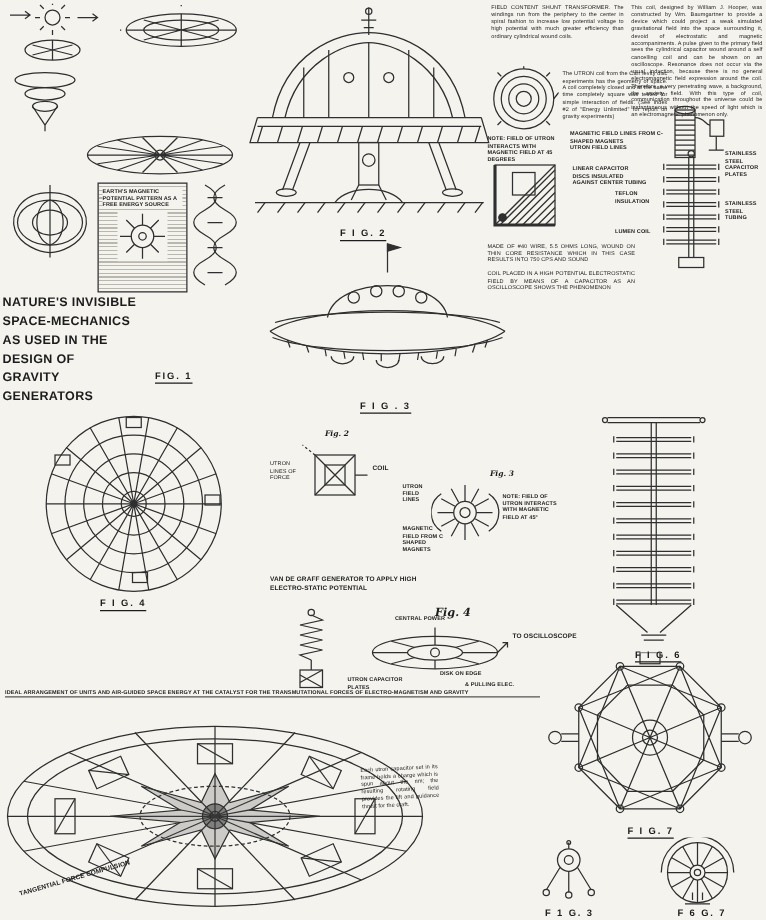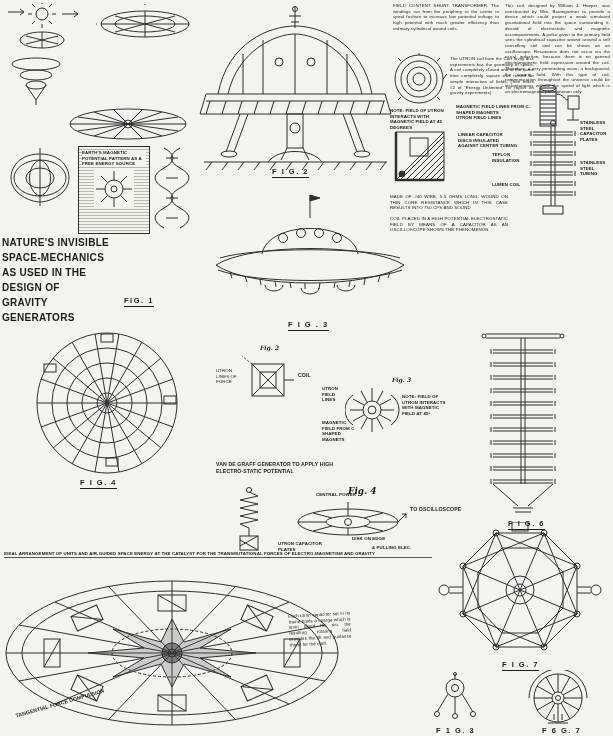--- a/index.html
+++ b/index.html
@@ -118,21 +118,21 @@
       <path d="M89,146 L83,158 M105,146 L111,158"></path>
       <path d="M42,112 L28,150 M50,112 L36,150"></path>
       <ellipse cx="31" cy="152" rx="8" ry="3"></ellipse>
       <path d="M153,112 L167,150 M145,112 L159,150"></path>
       <ellipse cx="164" cy="152" rx="8" ry="3"></ellipse>
       <line x1="6" y1="160" x2="189" y2="160"></line>
       <path d="M14,160 l-6,8 M30,160 l-6,8 M46,160 l-6,8 M62,160 l-6,8 M78,160 l-6,8 M94,160 l-6,8 M110,160 l-6,8 M126,160 l-6,8 M142,160 l-6,8 M158,160 l-6,8 M174,160 l-6,8 M188,160 l-6,8"></path>
       <path d="M70,160 C80,146 114,146 124,160"></path>
     </g>
   </svg>
-  <div class="abs figlab" style="left:272px;top:167px">F I G. 2</div>
+  <div class="abs figlab" style="left:272px;top:182px">F I G. 2</div>
 
   <svg class="abs" style="left:210px;top:192px" width="200" height="126" viewBox="0 0 200 126">
     <g stroke="#2f2f2f" fill="none" stroke-width="1">
       <line x1="100" y1="3" x2="100" y2="26"></line>
       <path d="M100,3 l10,3 -10,3 z" fill="#2f2f2f"></path>
       <path d="M52,62 C58,28 142,28 148,62"></path>
       <circle cx="73" cy="46" r="4.5"></circle>
         <circle cx="91" cy="41" r="4.5"></circle>
       <circle cx="109" cy="41" r="4.5"></circle>
         <circle cx="127" cy="46" r="4.5"></circle>

